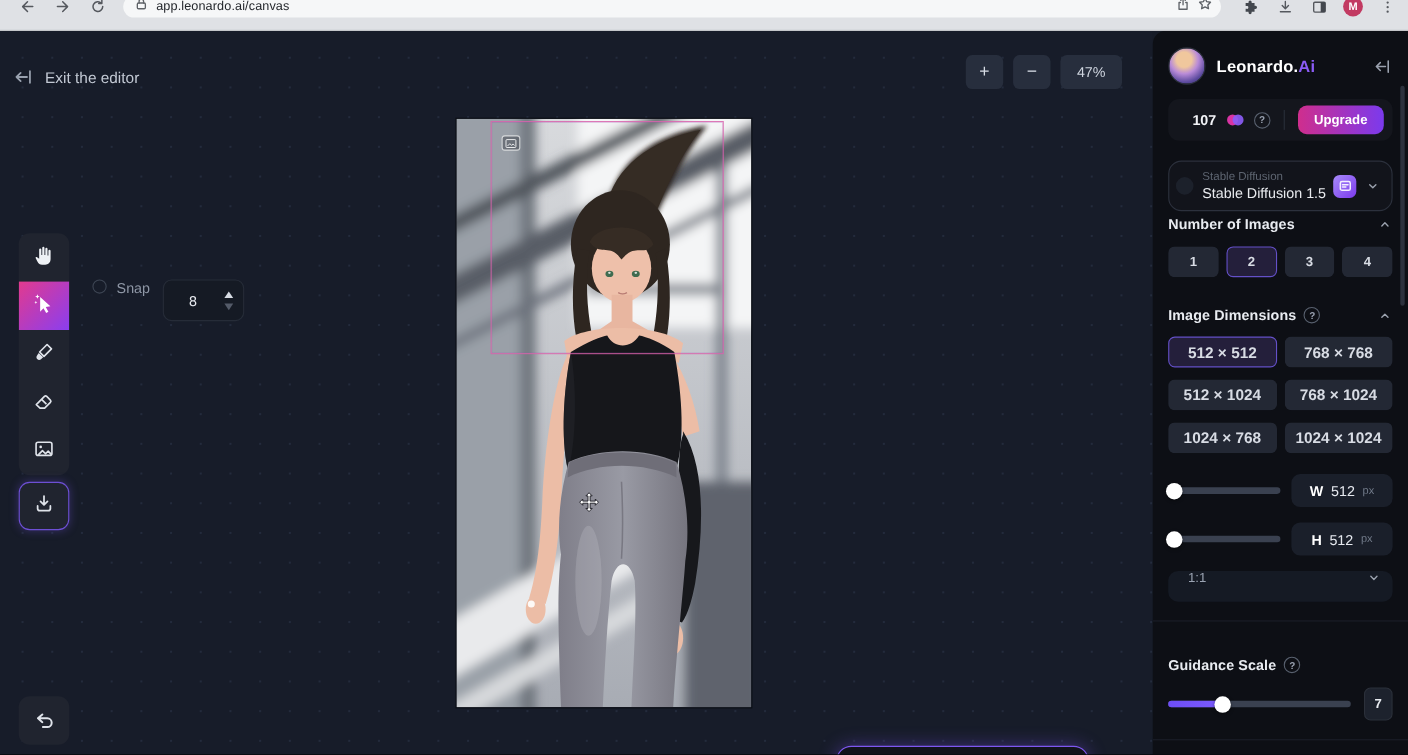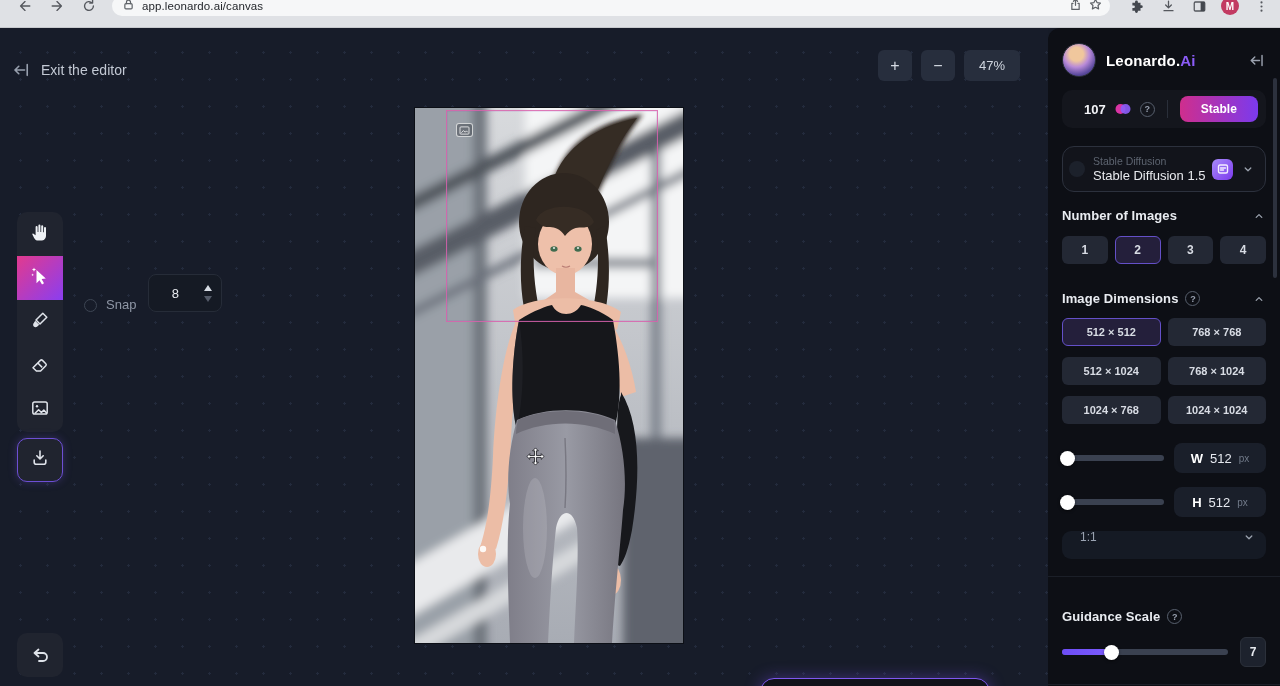--- a/index.html
+++ b/index.html
@@ -41,21 +41,21 @@
   .tool { width:46px; height:44px; display:flex; align-items:center; justify-content:center; cursor:pointer; }
   .tool svg { width:20px; height:20px; }
   .tool.selected { background:linear-gradient(135deg,#e23a8e 0%,#8a3ef0 100%); }
   .tool-download { position:absolute; left:17px; top:410px; width:46px; height:44px; background:#20242f; border-radius:10px;
     border:1.5px solid #6d4fd4; box-shadow:0 0 8px rgba(109,79,212,.35); display:flex; align-items:center; justify-content:center; cursor:pointer; }
   .tool-download svg { width:20px; height:20px; }
   .undo-btn { position:absolute; left:17px; top:605px; width:46px; height:44px; background:#20242f; border-radius:10px;
     display:flex; align-items:center; justify-content:center; cursor:pointer; }
   .undo-btn svg { width:20px; height:20px; stroke:#dfe3ea; stroke-width:1.8; fill:none; stroke-linecap:round; stroke-linejoin:round; }
 
-  .snap-control { position:absolute; left:84px; top:246px; height:38px; display:flex; align-items:flex-end; gap:9px; }
+  .snap-control { position:absolute; left:84px; top:226px; height:38px; display:flex; align-items:flex-start; gap:9px; }
   .snap-circle { width:13px; height:13px; border:1.5px solid #3d4553; border-radius:50%; cursor:pointer; }
   .snap-label { font-size:13px; color:#8e96a5; }
   .snap-input { width:74px; height:38px; margin-left:3px; background:#151a24; border:1px solid #262c38; border-radius:8px;
     display:flex; align-items:center; cursor:text; }
   .snap-value { flex:1; text-align:center; font-size:13px; color:#e8ebf0; }
   .snap-steppers { width:20px; display:flex; flex-direction:column; align-items:center; gap:5px; padding-right:6px; }
   .snap-steppers .up { width:0; height:0; border-left:4.5px solid transparent; border-right:4.5px solid transparent; border-bottom:6px solid #d7dce4; cursor:pointer; }
   .snap-steppers .down { width:0; height:0; border-left:4.5px solid transparent; border-right:4.5px solid transparent; border-top:6px solid #545b69; cursor:pointer; }
 
   .canvas-image { position:absolute; left:415px; top:80px; width:268px; height:535px; outline:1px solid #0c0f16; cursor:move; }
@@ -103,30 +103,30 @@
   .model-ic { width:21px; height:21px; border-radius:6px; background:linear-gradient(135deg,#a78bfa,#7c3aed);
     display:flex; align-items:center; justify-content:center; margin:0 8px; flex:none; }
   .model-ic svg { width:12px; height:12px; stroke:#f3eeff; stroke-width:1.4; fill:none; stroke-linecap:round; }
   .chev { width:14px; height:14px; flex:none; }
   .chev svg { width:14px; height:14px; stroke:#9ca3af; stroke-width:1.8; fill:none; stroke-linecap:round; stroke-linejoin:round; }
 
   .sec-title-row { display:flex; align-items:center; gap:7px; }
   .sec-title { font-size:13px; font-weight:700; color:#e9ecf1; letter-spacing:.1px; }
   .sec-sp { flex:1; }
 
-  .noi-title { margin-top:16px;text-align:center; }
+  .noi-title { margin-top:4px;text-align:center; }
   .noi-row { margin-top:13px; display:flex; gap:7px; }
   .opt-btn { height:28px; background:#232834; border-radius:6px; color:#d8dce4; font-size:12px; font-weight:700;
     display:flex; align-items:center; justify-content:center; cursor:pointer; border:1px solid transparent; }
   .noi-row .opt-btn { flex:1; }
   .opt-btn.selected { border:1.5px solid #6450c8; background:#241f3b; }
 
   .dim-title { margin-top:27px; }
   .dim-grid { margin-top:12px; display:grid; grid-template-columns:1fr 1fr; gap:11px 7px; }
-  .dim-grid .opt-btn { font-size:11px; }
+  .dim-grid .opt-btn { font-size:14px; }
 
   .slider-row { margin-top:19px; display:flex; align-items:center; gap:10px; height:30px; }
   .slider-track { flex:1; height:6px; border-radius:3px; background:#3a4150; position:relative; cursor:pointer; }
   .slider-fill { position:absolute; left:0; top:0; height:6px; border-radius:3px; background:linear-gradient(90deg,#6d4df6,#7c5cfd); }
   .slider-handle { position:absolute; top:-4.5px; width:15px; height:15px; border-radius:50%; background:#fff;
     box-shadow:0 1px 3px rgba(0,0,0,.5); cursor:grab; }
   .dim-box { width:92px; height:30px; background:#1a1f2a; border-radius:8px; display:flex; align-items:center; justify-content:center;
     gap:7px; cursor:text; flex:none; }
   .dim-box .lab { font-size:13px; font-weight:700; color:#fff; }
   .dim-box .val { font-size:13px; color:#e6e9ef; }
@@ -407,21 +407,21 @@
       <div class="token-bar">
         <span class="token-count">107</span>
         <span class="coin-ic">
           <svg viewBox="0 0 18 14">
               <circle cx="6.5" cy="7" r="5" fill="#d934a4"></circle>
               <circle cx="11.5" cy="7" r="5" fill="#8b5cf6" opacity=".92"></circle>
             </svg>
         </span>
         <span class="help-ic">?</span>
         <span class="tb-divider"></span>
-        <span class="upgrade-btn">Stable</span>
+        <span class="upgrade-btn">Upgrade</span>
       </div>
 
       <div class="model-box">
         <span class="model-thumb"></span>
         <span class="model-texts">
           <div class="model-cat">Stable Diffusion</div>
           <div class="model-name">Stable Diffusion 1.5</div>
         </span>
         <span class="model-ic">
           <svg viewBox="0 0 12 12">

